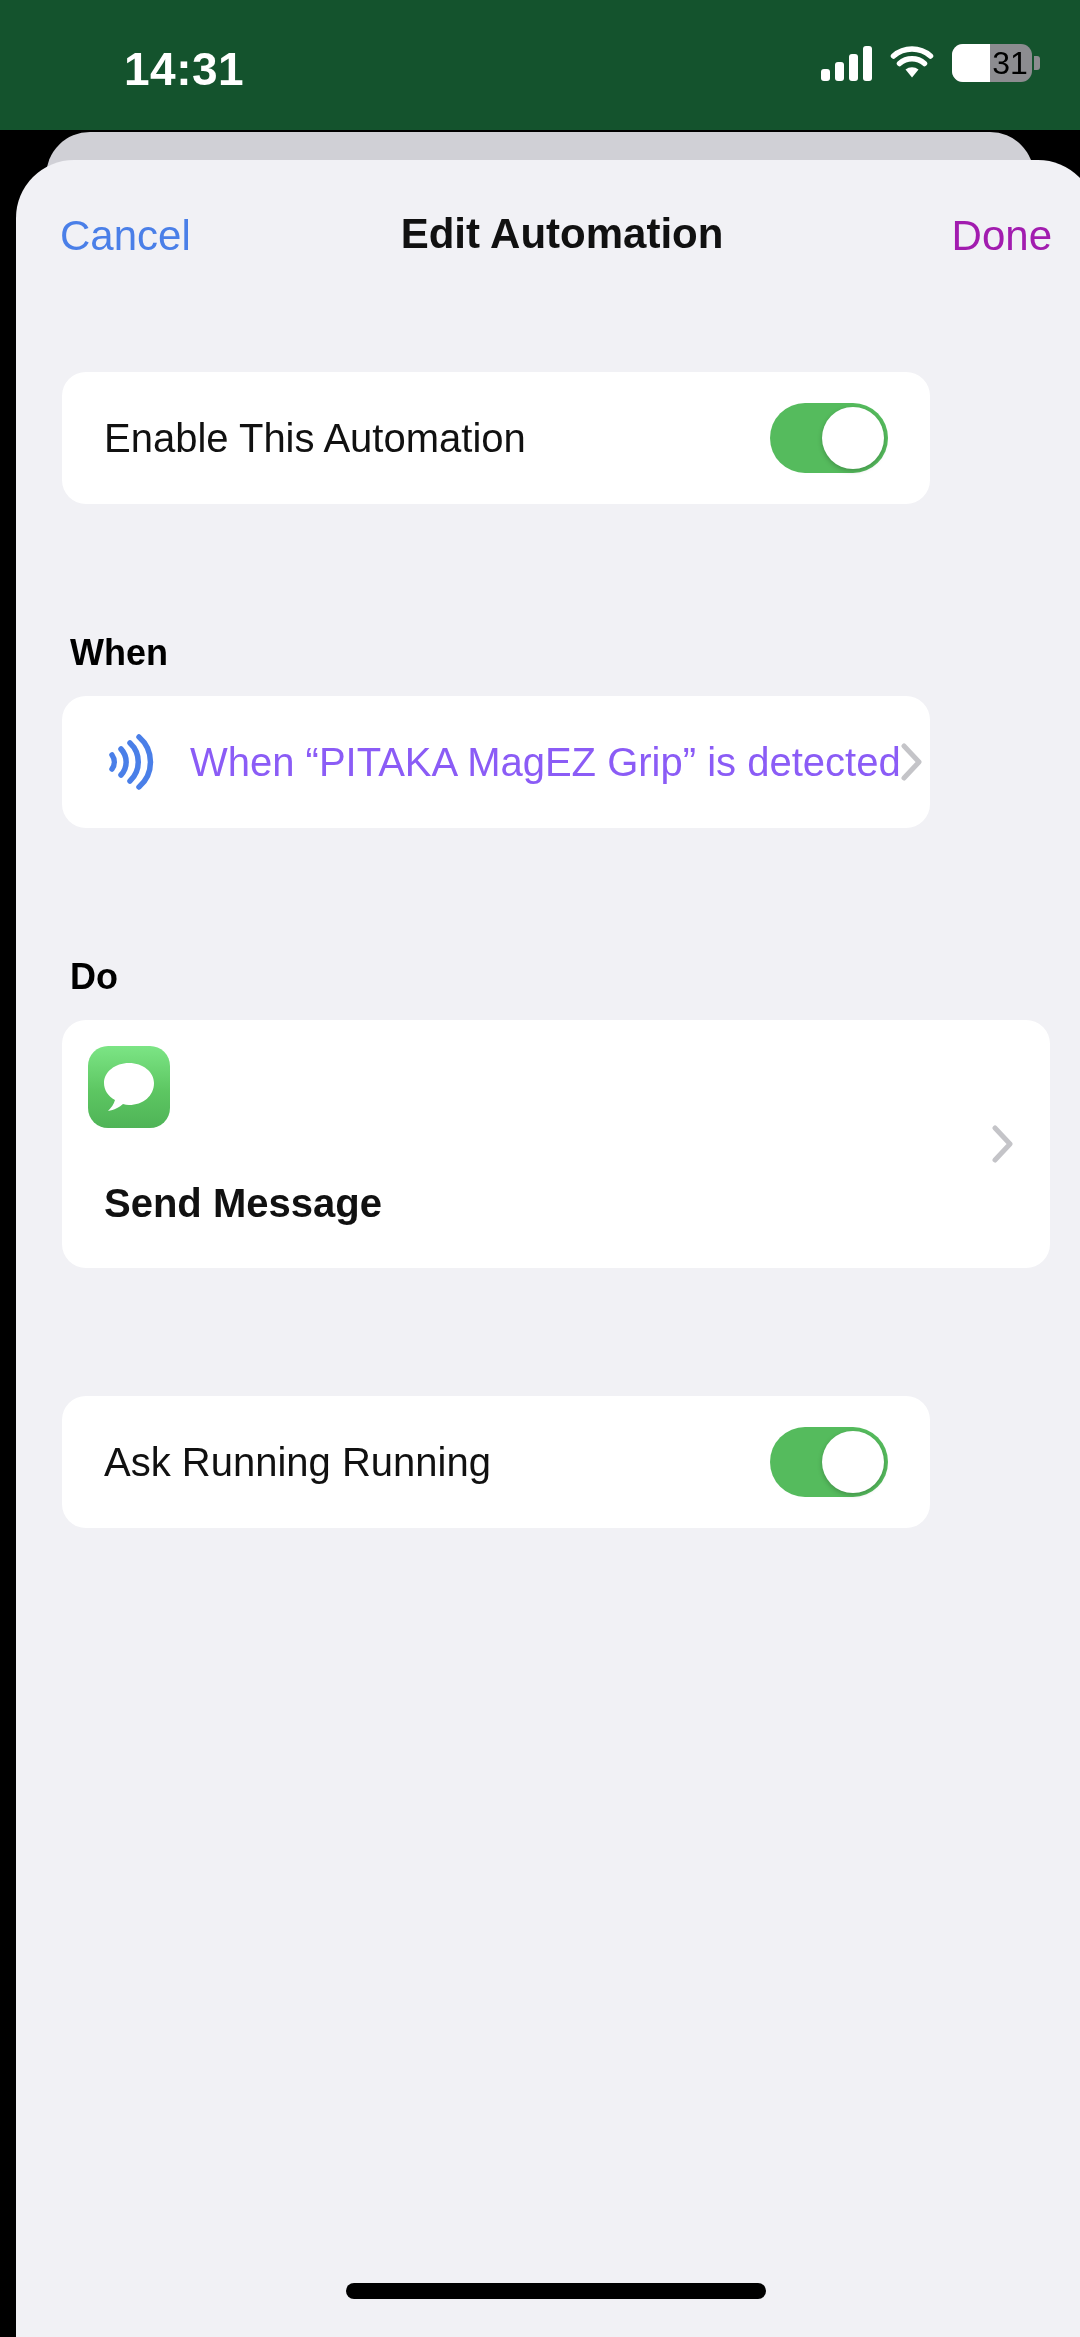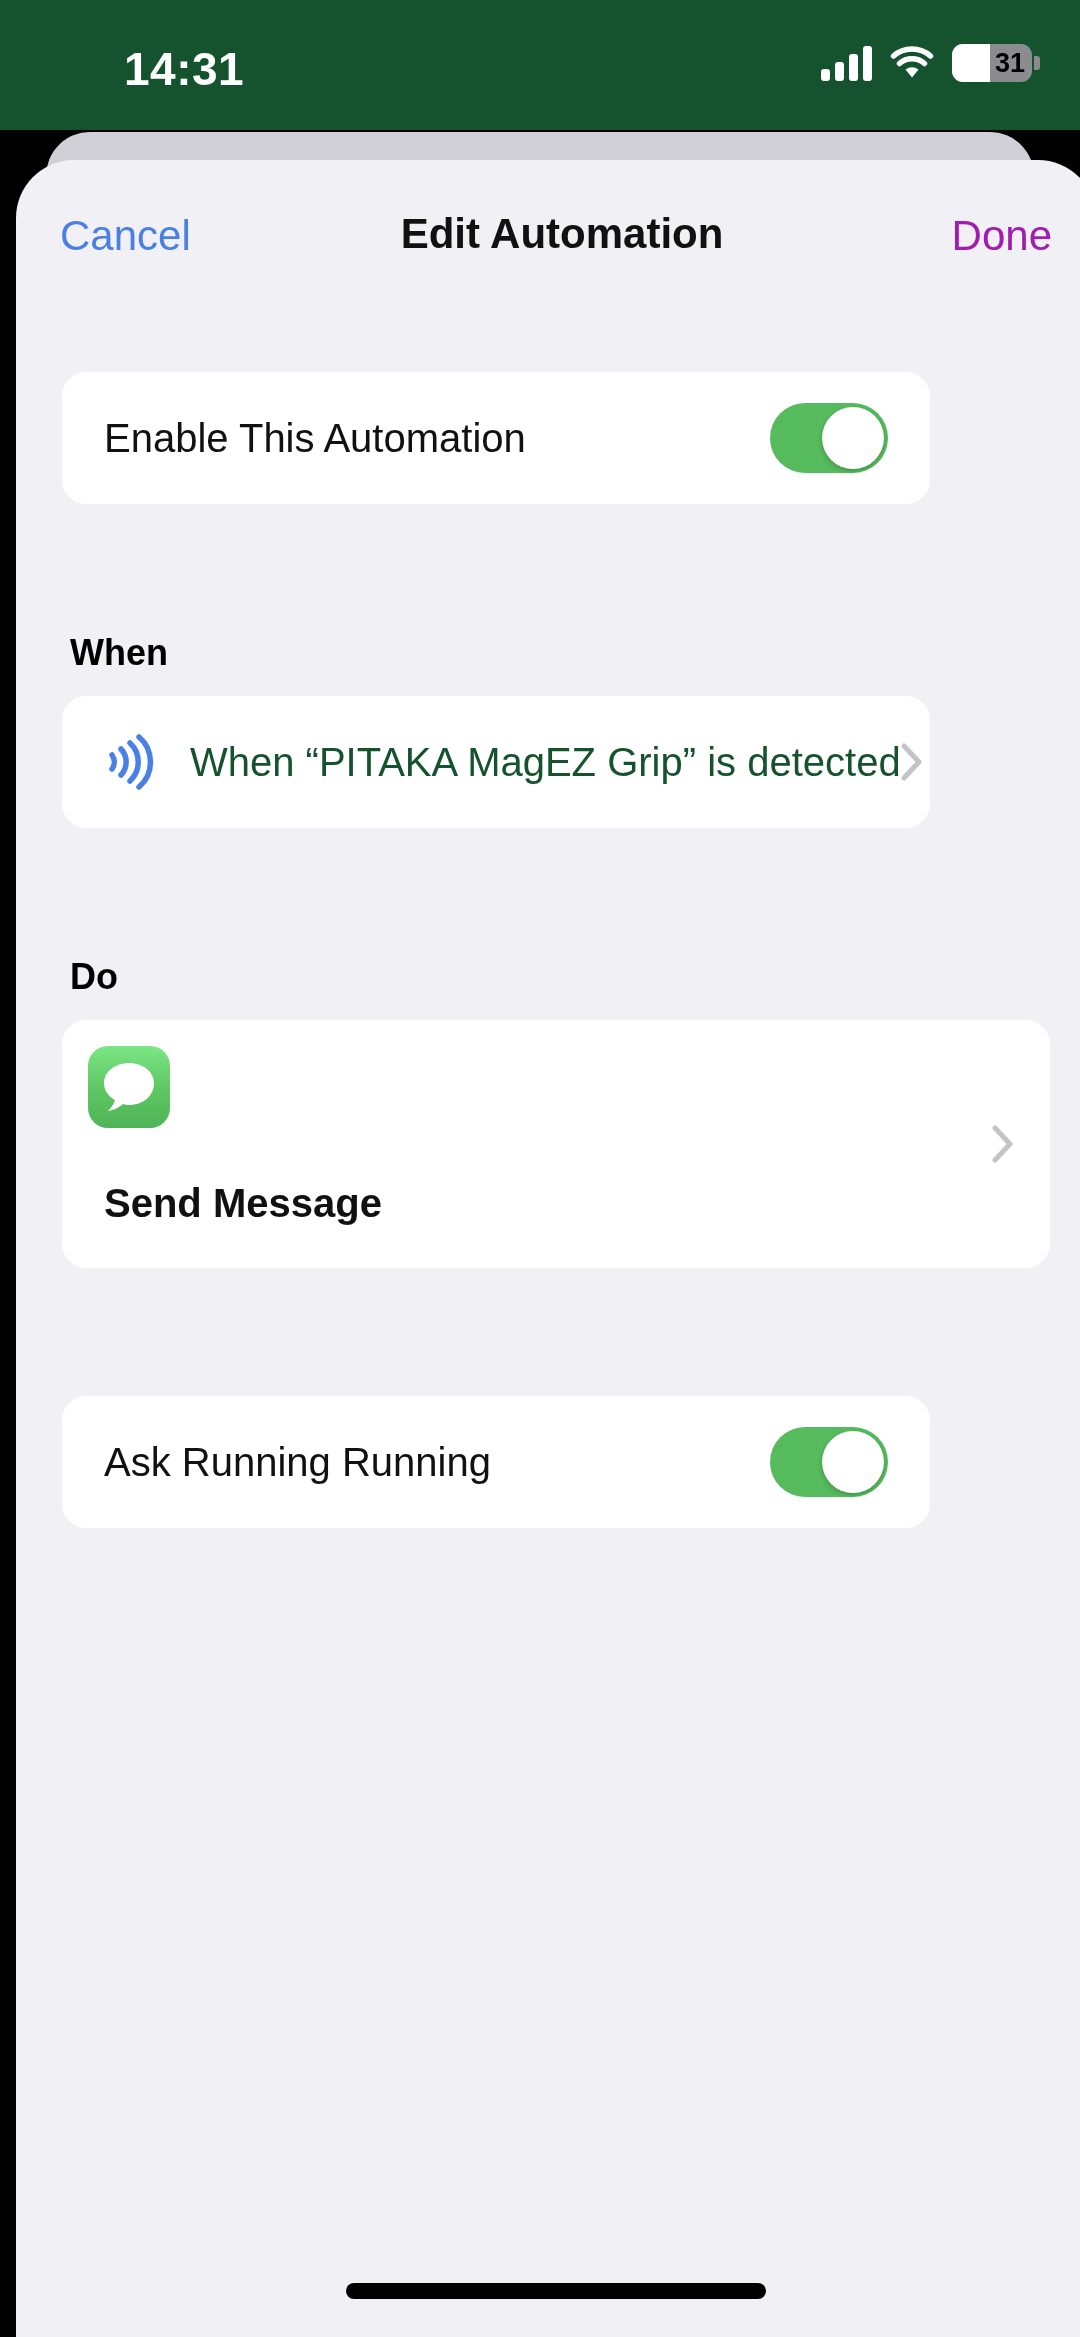--- a/index.html
+++ b/index.html
@@ -46,21 +46,21 @@
     position:relative; width:80px; height:38px;
     border-radius:11px; background:#8c8c90; overflow:hidden;
   }
   .batt .fill {
     position:absolute; left:0; top:0; bottom:0;
     width:48%; background:#fff;
   }
   .batt .num {
     position:absolute; inset:0;
     display:flex; align-items:center; justify-content:center;
-    font-size:27px; font-weight:700; color:#000;padding-left:36px;
+    font-size:32px; font-weight:400; color:#000;padding-left:36px;
   }
   .batt-tip {
     width:6px; height:14px; background:#8c8c90;
     border-radius:0 3px 3px 0; margin-left:2px;
   }
   .batt-wrap { display:flex; align-items:center; }
 
   
   #sheet-back {
     position:absolute; left:46px; top:132px;
@@ -134,21 +134,21 @@
   .sp-76 { height:76px; }
   .sp-128 { height:128px; }
 
   
   .trigger-row {
     display:flex; align-items:center;
     height:132px; padding:0 34px 0 34px;
   }
   .nfc-icon { width:62px; height:62px; flex:0 0 auto; }
   .trigger-text {
-    font-size:40px; color:#14532d; margin-left:32px; flex:1;
+    font-size:40px; color:#8b5cf6; margin-left:32px; flex:1;
     white-space:nowrap;
   }
   .chevron {
     width:22px; height:38px; flex:0 0 auto;
   }
 
   
   .action-card {
     position:relative;
     background:#fff; border-radius:24px;

